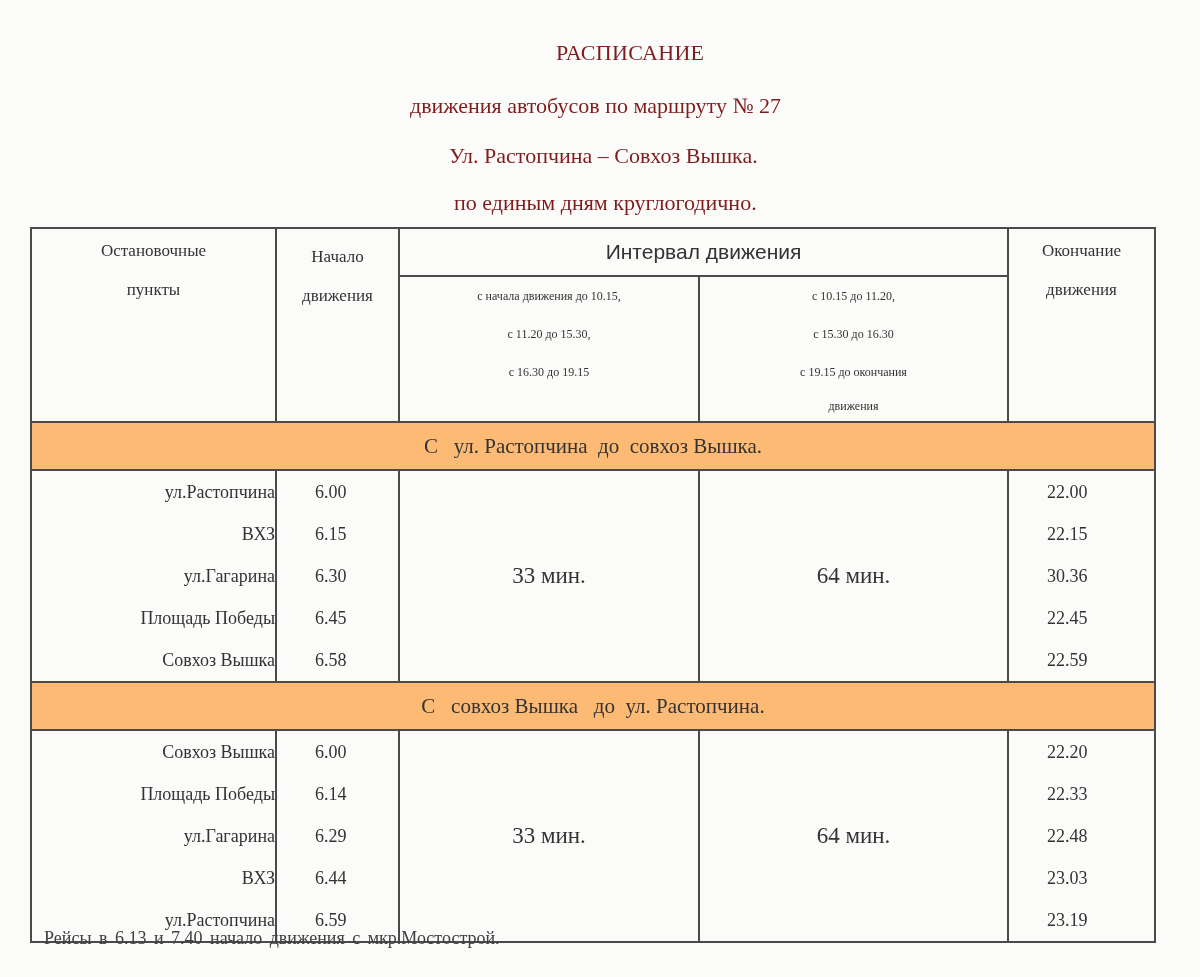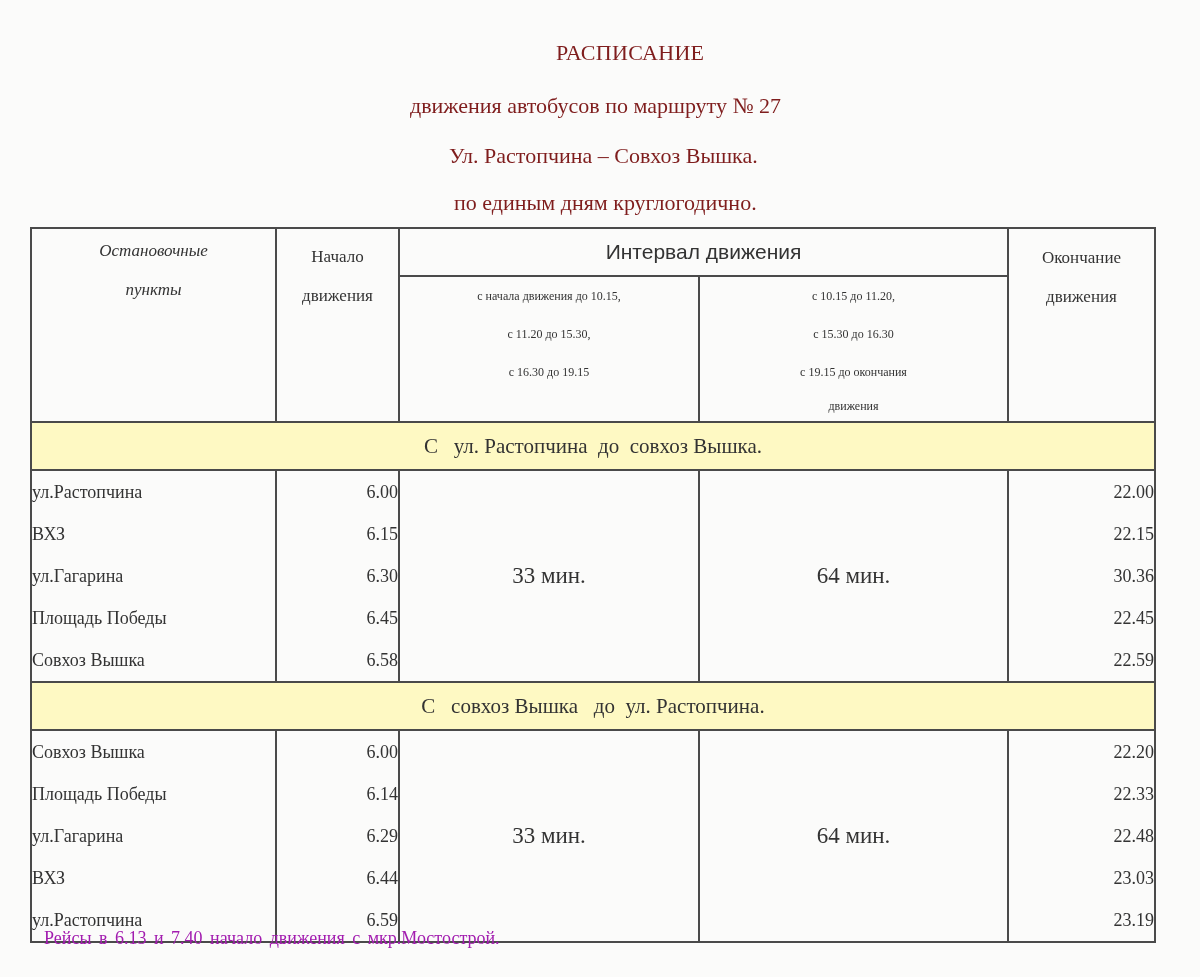--- a/index.html
+++ b/index.html
@@ -59,46 +59,46 @@
     .hdr-sub {
       font-size: 12px;
       line-height: 38px;
       height: 140px;
     }
     .section-row td {
       height: 48px;
       font-size: 21px;
       line-height: 46px;
       text-align: center;
-      background: #fef9c3;
+      background: #fdba74;
       color: #2b2b2b;
     }
     .stops td { vertical-align: top; }
     .stop-list, .time-list {
       list-style: none;
       font-size: 18px;
       line-height: 42px;
       padding-top: 0px;
     }
-    .stop-list { text-align: left; }
-    .time-list { text-align: right; }
+    .stop-list { text-align: right; }
+    .time-list { text-align: left; padding-left: 38px; }
     .interval {
       font-size: 23px;
       vertical-align: middle !important;
       text-align: center;
       color: #2b2b2b;
     }
     .block-cell { height: 205px; }
     .footnote {
       position: absolute;
       left: 44px; top: 928px;
       font-size: 18px;
       white-space: nowrap;
       word-spacing: 3px;
-      color: #a21caf;
+      color: #404040;
     }
   </style>
 </head>
 <body>
 
 <div>
   <div class="t" id="t1">РАСПИСАНИЕ</div>
   <div class="t" id="t2">движения автобусов по маршруту № 27</div>
   <div class="t" id="t3">Ул. Растопчина – Совхоз Вышка.</div>
   <div class="t" id="t4">по единым дням  круглогодично.</div>
@@ -107,24 +107,24 @@
 <table class="sched">
   <colgroup>
     <col class="c1">
       <col class="c2">
       <col class="c3">
       <col class="c4">
       <col class="c5">
   </colgroup>
   <tbody>
       <tr>
-    <td rowspan="2" class="hdr-small" style="padding:2px 40px 0;font-style:italic;">Остановочные пункты</td>
+    <td rowspan="2" class="hdr-small" style="padding:2px 40px 0;">Остановочные пункты</td>
     <td rowspan="2" class="hdr-small" style="padding:8px 6px 0;">Начало движения</td>
     <td colspan="2" class="hdr-big">Интервал движения</td>
-    <td rowspan="2" class="hdr-small" style="padding:9px 10px 0;">Окончание движения</td>
+    <td rowspan="2" class="hdr-small" style="padding:2px 10px 0;">Окончание движения</td>
   </tr>
   <tr>
     <td class="hdr-sub">
       <div>с начала движения до 10.15,</div>
       <div>с 11.20 до 15.30,</div>
       <div>с 16.30 до 19.15</div>
     </td>
     <td class="hdr-sub">
       <div>с 10.15 до 11.20,</div>
       <div>с 15.30 до 16.30</div>

